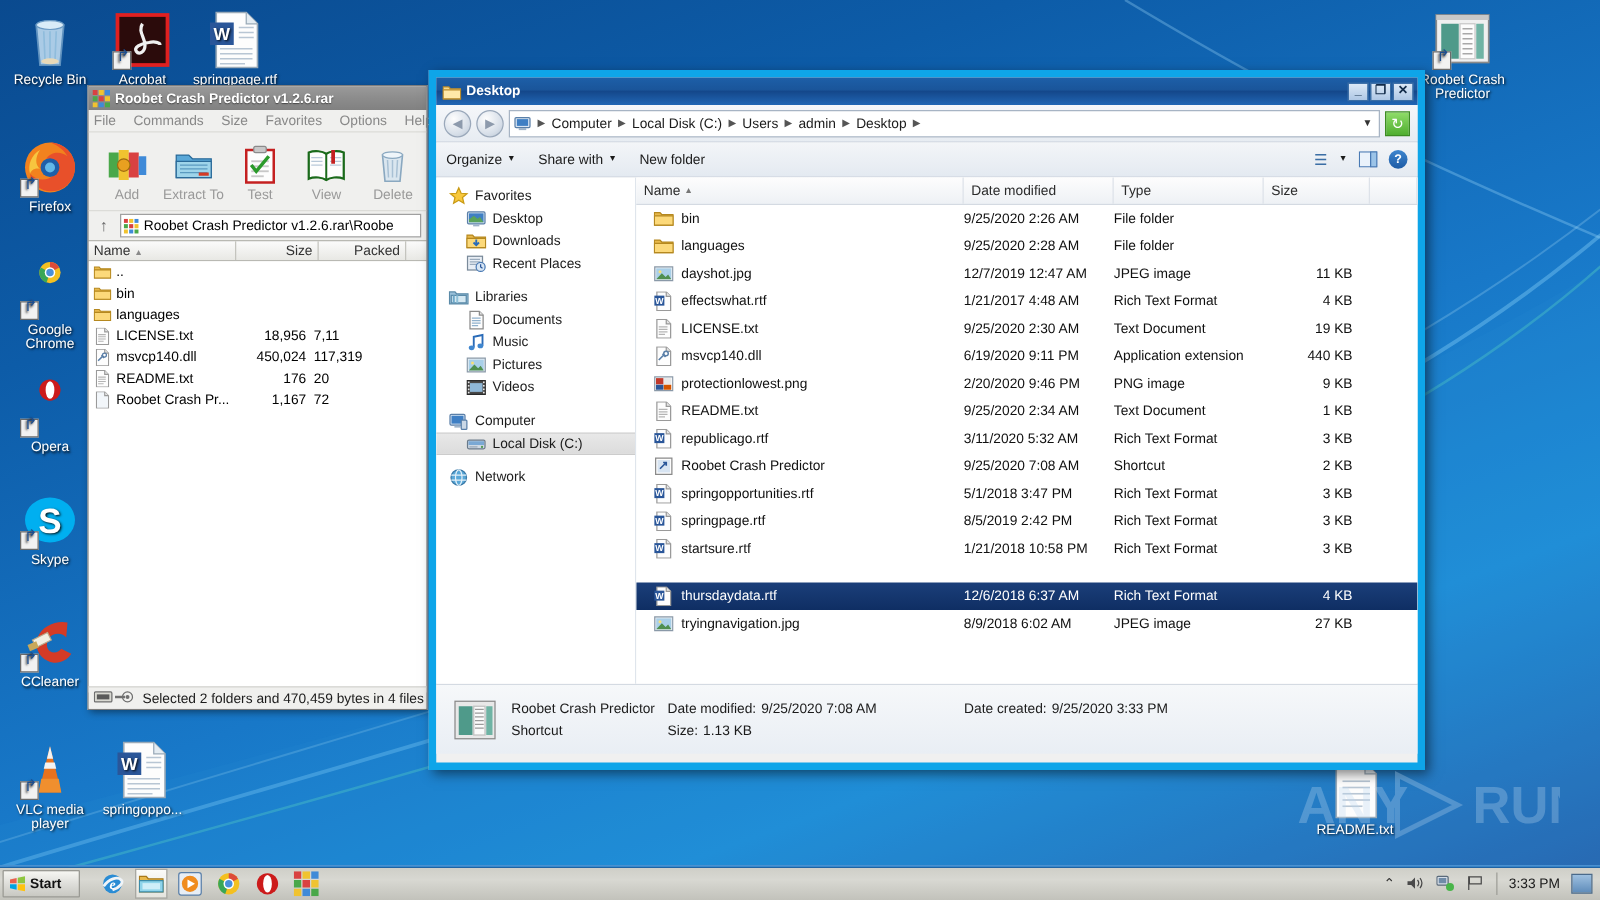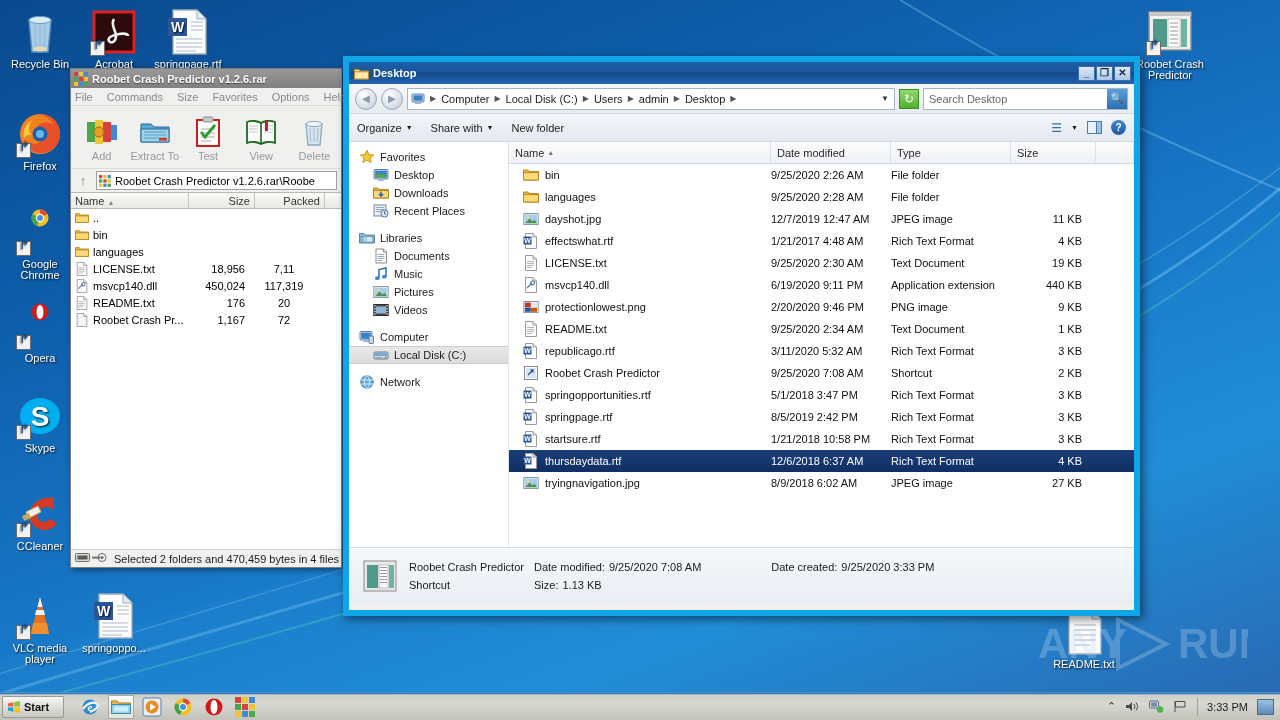--- a/index.html
+++ b/index.html
@@ -41,21 +41,21 @@
      display:flex; align-items:center; padding: 0 4px; gap:5px; }
   .rar-pathbox { flex:1; height:19px; background:#fff; border:1px solid #a0a0a0;
      display:flex; align-items:center; padding-left:2px; gap:4px; overflow:hidden; white-space:nowrap; }
   #winrar .rar-listhdr { height:17px; display:flex; background:linear-gradient(180deg,#fbfbfb,#e8e8e4);
      border-top:1px solid #b9b9b3; border-bottom:1px solid #b9b9b3; }
   .rlh { font-size:11px; color:#333; padding:2px 4px; border-right:1px solid #c4c4be; overflow:hidden; white-space:nowrap;}
   #winrar .rar-rows { background:#fff; height: 345px; }
   .rrow { height:17px; display:flex; align-items:center; font-size:11px; color:#000; }
   .rcell-name { width:115px; display:flex; align-items:center; gap:4px; padding-left:4px; overflow:hidden; white-space:nowrap; }
   .rcell-size { width:65px; text-align:right; padding-right:6px; }
-  .rcell-packed { width:70px; text-align:center; padding-right:4px; overflow:hidden;}
+  .rcell-packed { width:70px; text-align:left; padding-right:4px; overflow:hidden;}
   #winrar .rar-status { position:absolute; left:0; bottom:0; width:100%; height:18px;
      background:#f0f0ee; border-top:1px solid #d4d4d0; display:flex; align-items:center; gap:5px; padding-left:4px; }
   
   #explorer { left: 343px; top: 56px; width: 797px; height: 560px;
     background: #f0f0f0; border:6px solid #0ea5e9;
     box-shadow: 3px 3px 9px rgba(0,0,0,.5); }
   #explorer .ex-title { height: 22px;
     background: linear-gradient(180deg,#1d5fa8 0%, #1a559a 45%, #14478a 50%, #2166b4 100%);
     display:flex; align-items:center; padding-left:5px; color:#fff; font-weight:bold; font-size:11px; }
   .ex-winbtns { margin-left:auto; display:flex; align-items:center; gap:1px; padding-right:3px; }
@@ -83,21 +83,21 @@
     font-size:11px; color:#1b1b1b; overflow:hidden; }
   .sidegrp { margin-bottom: 9px; }
   .side-item { height:18px; display:flex; align-items:center; gap:5px; padding-left:10px; white-space:nowrap; }
   .side-item.child { padding-left: 24px; }
   .side-item.sel { background: linear-gradient(180deg,#e8e8e8,#dcdcdc); border-top:1px solid #ccc; border-bottom:1px solid #ccc;}
   .ex-main { flex:1; background:#fff; display:flex; flex-direction:column; }
   .colhdr { height:22px; display:flex; background: linear-gradient(180deg,#fdfdfd,#eef1f5);
     border-bottom:1px solid #d4dae2; font-size:11px; color:#2b2b2b; }
   .ch { padding:4px 6px; border-right:1px solid #dde2e9; display:flex; align-items:center; gap:3px; white-space:nowrap;}
   .frow { height:22px; display:flex; align-items:center; font-size:11px; color:#101010; }
-  .frow.sel { background: linear-gradient(180deg,#1b3f7a,#0f2e63); color:#fff; }
+  .frow.sel { background: linear-gradient(180deg,#1b3f7a,#0f2e63); color:#fff;margin-top:16px; }
   .fc-name { width:262px; display:flex; align-items:center; gap:6px; padding-left:14px; white-space:nowrap; overflow:hidden;}
   .fc-date { width:120px; }
   .fc-type { width:120px; }
   .fc-size { width:85px; text-align:right; padding-right:14px; }
   #explorer .ex-details { height: 56px; border-top:1px solid #d4dae2;
     background: linear-gradient(180deg,#f6f8fa,#e9eef4); display:flex; align-items:center; padding: 0 14px; gap:12px; }
   .det-txt { font-size:11px; color:#1b1b1b; }
   .det-row { display:flex; gap:0; align-items:baseline; }
   
   #taskbar { position:absolute; left:0; bottom:0; width:1280px; height:28px;
@@ -512,24 +512,20 @@
           <span class="crumb">Users</span>
           <span class="crumb-sep">▶</span>
           <span class="crumb">admin</span>
           <span class="crumb-sep">▶</span>
           <span class="crumb">Desktop</span>
           <span class="crumb-sep">▶</span>
         </div>
       <span style="margin-left:auto;color:#333;font-size:8px;padding-right:5px;">▼</span>
     </div>
     <div style="width:20px;height:20px;background:linear-gradient(180deg,#8fdc6a,#4fae2f);border:1px solid #3c8c22;display:flex;align-items:center;justify-content:center;color:#fff;font-size:12px;">↻</div>
-    <div class="searchbox">
-      <span>Search Desktop</span>
-      <span style="margin-left:auto;width:20px;height:20px;background:linear-gradient(180deg,#5a9ee0,#2f6fb5);display:flex;align-items:center;justify-content:center;color:#fff;font-size:11px;">🔍</span>
-    </div>
   </div>
 
   <div class="ex-cmdbar">
     <div class="cmdi">
       <span>Organize</span>
       <span style="font-size:7px;">▼</span>
     </div>
     <div class="cmdi">
       <span>Share with</span>
       <span style="font-size:7px;">▼</span>

